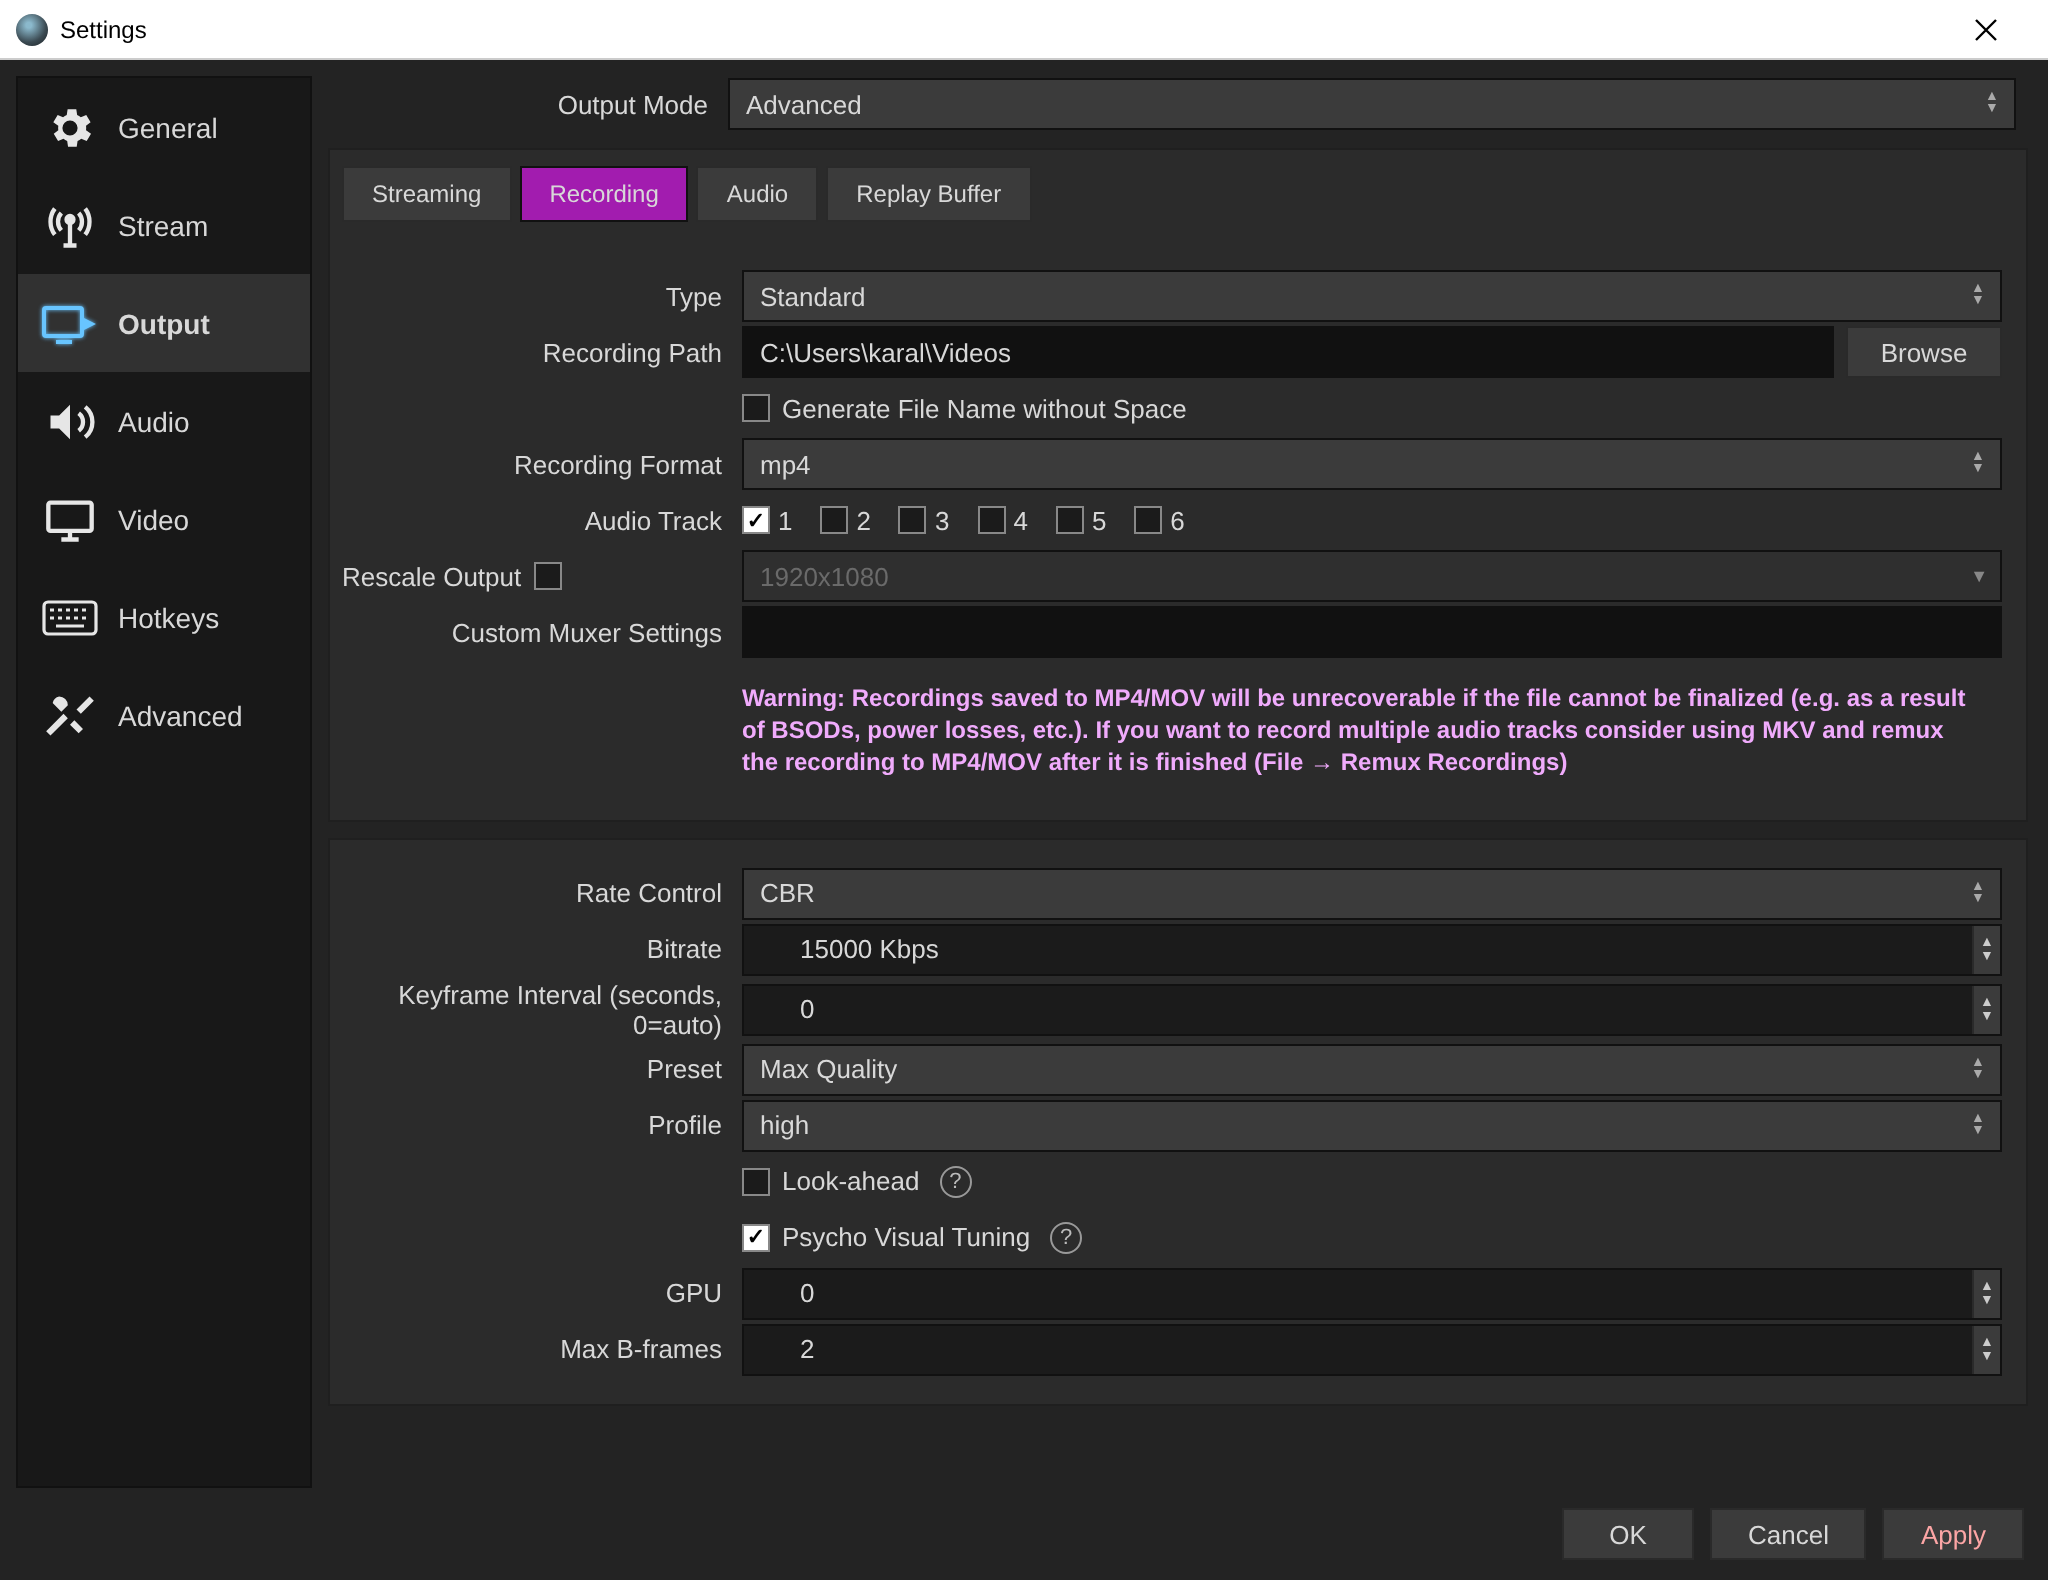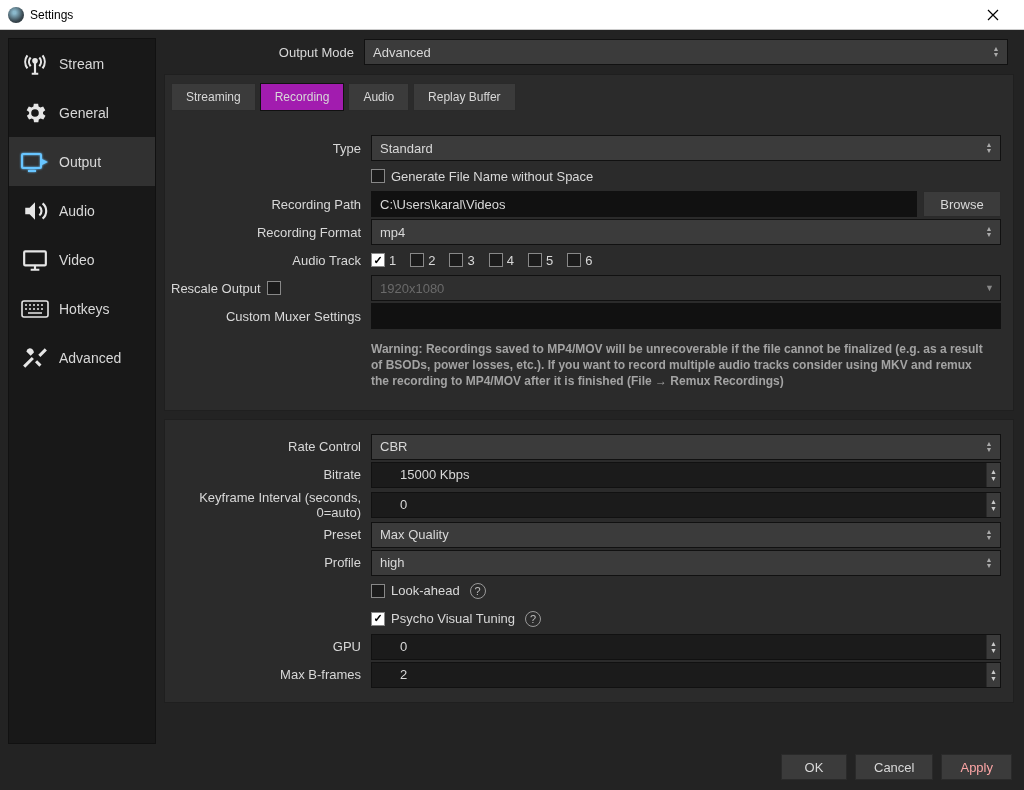--- a/index.html
+++ b/index.html
@@ -10,21 +10,21 @@
   .titlebar .obs-logo { width: 16px; height: 16px; border-radius: 50%; background: radial-gradient(circle at 40% 35%, #8bb9cc 10%, #3b4a52 60%, #1a1f22 100%); margin-right: 6px; }
   .titlebar .title-text { font-size: 12px; }
   .titlebar .close { margin-left: auto; width: 46px; height: 30px; display:flex; align-items:center; justify-content:center; font-size:14px; color:#000; }
 
   
   .window-body { position:absolute; top:30px; left:0; right:0; bottom:0; background:#232323; padding:8px 8px 46px 8px; }
 
   
   .sidebar { position:absolute; top:8px; left:8px; bottom:46px; width:148px; background:#181818; border:1px solid #111; }
   .sb-item { height:49px; display:flex; align-items:center; padding-left:12px; gap:10px; color:#d8d8d8; cursor:pointer; }
-  .sb-item.active { background:#313131; }
+  .sb-item.active { background:#313131;font-weight:bold; }
   .sb-item.active .sb-icon svg { filter: drop-shadow(0 0 1px #68c5ff); }
   .sb-item.active .sb-icon { color:#68c5ff; }
   .sb-icon { width:28px; height:28px; display:flex; align-items:center; justify-content:center; color:#e6e6e6; }
   .sb-label { font-size:14px; }
 
   
   .content { position:absolute; top:8px; left:164px; right:10px; bottom:46px; overflow:auto; }
   .section { background:#2b2b2b; border:1px solid #1f1f1f; margin-bottom:8px; }
 
   .row { display:flex; align-items:center; min-height:26px; margin:0; }
@@ -49,21 +49,21 @@
   .chk { width:14px; height:14px; border:1px solid #888; background:#1b1b1b; display:inline-flex; align-items:center; justify-content:center; flex:none; }
   .chk.checked { background:#fff; color:#000; font-size:11px; font-weight:bold; }
   .chk.checked::after { content:"✓"; }
 
   .tracks { display:flex; gap:14px; align-items:center; }
   .track { display:flex; align-items:center; gap:4px; }
 
   .btn { height:26px; padding:0 18px; background:#3b3b3b; border:1px solid #2a2a2a; color:#d8d8d8; display:flex; align-items:center; font-size:13px; cursor:pointer; }
   .btn.disabled { color:#fca5a5; }
 
-  .warning { color:#a3a3a3; font-size:12px; font-weight:bold; line-height:1.35; padding:6px 12px 10px 0; }
+  .warning { color:#f0abfc; font-size:12px; font-weight:bold; line-height:1.35; padding:6px 12px 10px 0; }
 
   .help { width:16px; height:16px; border:1px solid #999; border-radius:50%; display:inline-flex; align-items:center; justify-content:center; font-size:11px; color:#bbb; margin-left:4px; }
 
   
   .footer { position:absolute; right:12px; bottom:10px; display:flex; gap:8px;text-align:center; }
   .footer .btn { min-width:66px; justify-content:center; }
   .sec-top { background:transparent; border:none; }
 </style>
 </head>
 <body>
@@ -76,35 +76,35 @@
         <path d="M1 1 L11 11 M11 1 L1 11" stroke="#000" stroke-width="1.2"></path>
       </svg>
   </div>
 </div>
 
 <div class="window-body">
 
   <div class="sidebar">
     <div class="sb-item">
       <span class="sb-icon">
+        <svg width="26" height="26" viewBox="0 0 24 24" fill="currentColor">
+            <path d="M19.4 13a7.5 7.5 0 000-2l2.1-1.6-2-3.4-2.5 1a7.5 7.5 0 00-1.7-1l-.4-2.6h-4l-.4 2.6a7.5 7.5 0 00-1.7 1l-2.5-1-2 3.4L6.6 11a7.5 7.5 0 000 2l-2.1 1.6 2 3.4 2.5-1c.5.4 1.1.7 1.7 1l.4 2.6h4l.4-2.6c.6-.3 1.2-.6 1.7-1l2.5 1 2-3.4L19.4 13zM12 15.5A3.5 3.5 0 1115.5 12 3.5 3.5 0 0112 15.5z"></path>
+          </svg>
+      </span>
+      <span class="sb-label">General</span>
+    </div>
+    <div class="sb-item">
+      <span class="sb-icon">
         <svg width="26" height="26" viewBox="0 0 24 24" fill="none" stroke="currentColor" stroke-width="2">
             <circle cx="12" cy="9" r="1.6" fill="currentColor"></circle>
             <path d="M8 6a6 6 0 000 8M16 6a6 6 0 010 8M5 4a10 10 0 000 12M19 4a10 10 0 010 12"></path>
             <path d="M12 11v10M9 21h6"></path>
           </svg>
       </span>
       <span class="sb-label">Stream</span>
-    </div>
-    <div class="sb-item">
-      <span class="sb-icon">
-        <svg width="26" height="26" viewBox="0 0 24 24" fill="currentColor">
-            <path d="M19.4 13a7.5 7.5 0 000-2l2.1-1.6-2-3.4-2.5 1a7.5 7.5 0 00-1.7-1l-.4-2.6h-4l-.4 2.6a7.5 7.5 0 00-1.7 1l-2.5-1-2 3.4L6.6 11a7.5 7.5 0 000 2l-2.1 1.6 2 3.4 2.5-1c.5.4 1.1.7 1.7 1l.4 2.6h4l.4-2.6c.6-.3 1.2-.6 1.7-1l2.5 1 2-3.4L19.4 13zM12 15.5A3.5 3.5 0 1115.5 12 3.5 3.5 0 0112 15.5z"></path>
-          </svg>
-      </span>
-      <span class="sb-label">General</span>
     </div>
     <div class="sb-item active">
       <span class="sb-icon">
         <svg width="28" height="22" viewBox="0 0 28 22" fill="none" stroke="#68c5ff" stroke-width="2">
             <rect x="1" y="3" width="19" height="14" rx="1"></rect>
             <path d="M7 20h8"></path>
             <path d="M21 8l6 3-6 3z" fill="#68c5ff" stroke="none"></path>
           </svg>
       </span>
       <span class="sb-label">Output</span>
@@ -173,34 +173,34 @@
         <div class="lbl">Type</div>
         <div class="field">
             <div class="select">
               <span>Standard</span>
               <span class="spin">▲<br>▼</span>
             </div>
           </div>
       </div>
 
       <div class="row">
+        <div class="lbl">Recording Path</div>
+        <div class="field">
+          <div class="textin" style="background:#111;">
+              <span>C:\Users\karal\Videos</span>
+            </div>
+          <div class="btn" style="width:78px;justify-content:center;">Browse</div>
+        </div>
+      </div>
+
+      <div class="row">
         <div class="lbl"></div>
         <div class="field">
           <span class="chk"></span>
           <span>Generate File Name without Space</span>
-        </div>
-      </div>
-
-      <div class="row">
-        <div class="lbl">Recording Path</div>
-        <div class="field">
-          <div class="textin" style="background:#111;">
-              <span>C:\Users\karal\Videos</span>
-            </div>
-          <div class="btn" style="width:78px;justify-content:center;">Browse</div>
         </div>
       </div>
 
       <div class="row">
         <div class="lbl">Recording Format</div>
         <div class="field">
             <div class="select">
               <span>mp4</span>
               <span class="spin">▲<br>▼</span>
             </div>

